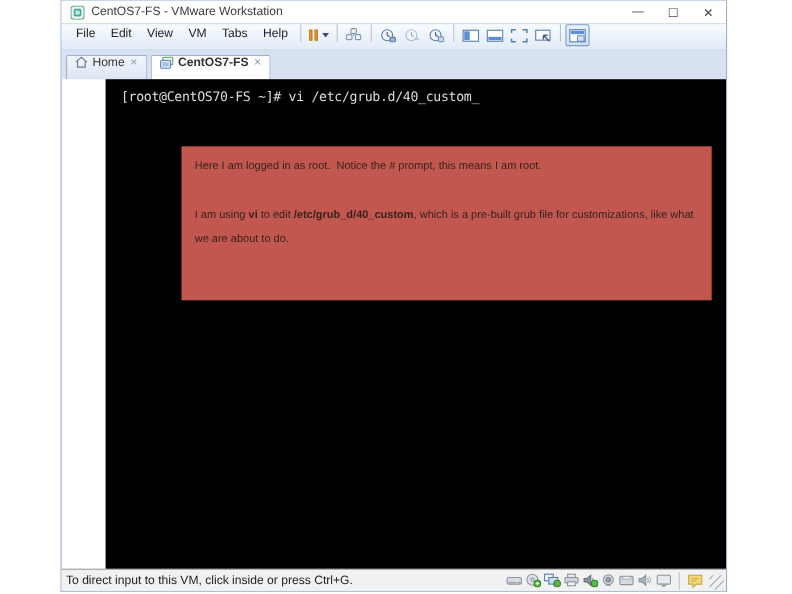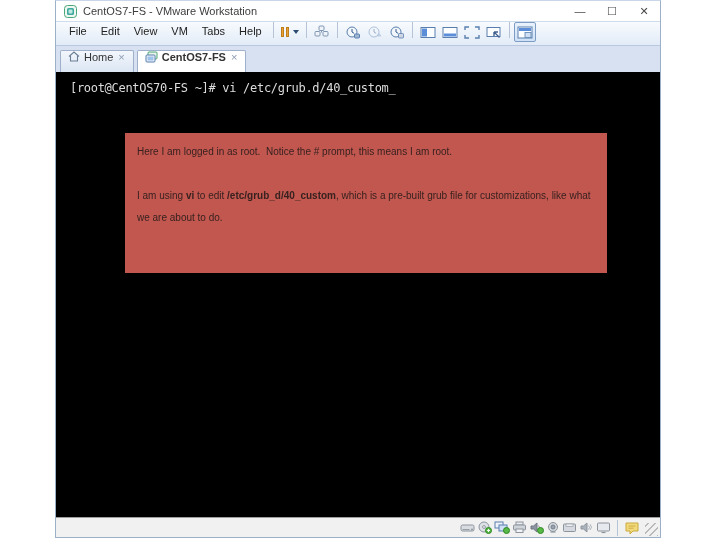--- a/index.html
+++ b/index.html
@@ -44,21 +44,21 @@
   .tab-bar { height:26px; flex:none; background:#d7e1f1; display:flex; align-items:flex-end;
              padding:0 0 0 4px; }
   .tab { display:flex; align-items:flex-start; height:22px; padding:0 7px; margin-right:3px;
          font-size:11px; color:#333; border:1px solid #9fb0ca; border-bottom:none;
          border-radius:2px 2px 0 0; background:linear-gradient(#f3f7fc,#dbe5f3); cursor:default; }
   .tab.active { background:#fff; font-weight:bold; }
   .tab .tab-label { margin:0 4px; }
   .tab-close { color:#8d9cb2; font-size:11px; font-weight:normal; padding:0 1px; }
 
   
-  .console { flex:1; background:#000; position:relative; overflow:hidden; }
+  .console { flex:1; background:#000; position:relative; overflow:hidden;margin-left:40px; }
   .prompt-line {
     position:absolute; left:14px; top:9px; font-family:"DejaVu Sans Mono", monospace;
     font-size:12px; letter-spacing:-0.3px; color:#dcdcdc; white-space:pre;
   }
   .note-box {
     position:absolute; left:69px; top:61px; width:482px; min-height:140px;
     background:#c1574f; color:#38211f; padding:8px 12px 12px 12px;
     font-size:10px; line-height:22px;
   }
   .note-box p { margin:0; white-space:pre-wrap; }
@@ -207,20 +207,21 @@
   <div class="console">
     <div class="prompt-line">[root@CentOS70-FS ~]# vi /etc/grub.d/40_custom_</div>
 
     <div class="note-box">
       <p>Here I am logged in as root.  Notice the # prompt, this means I am root.</p>
       <p><span>I am using </span><b>vi</b><span> to edit </span><b>/etc/grub_d/40_custom</b><span>, which is a pre-built grub file for customizations, like what we are about to do.</span></p>
     </div>
   </div>
 
   <div class="status-bar">
+    <span>To direct input to this VM, click inside or press Ctrl+G.</span>
 
     <div class="status-icons">
       <svg width="15" height="13" viewBox="0 0 15 13">
         <rect x="1" y="4" width="13" height="6" rx="1.5" fill="#d9dde2" stroke="#8d949d"></rect>
         <path d="M2.5 8.5h7" stroke="#9aa0a8"></path>
         <circle cx="12" cy="8.5" r="0.9" fill="#8d949d"></circle>
       </svg>
       <svg width="15" height="13" viewBox="0 0 15 13">
         <circle cx="7" cy="6" r="5" fill="#dde1e6" stroke="#8d949d"></circle>
         <circle cx="7" cy="6" r="1.4" fill="#fff" stroke="#8d949d"></circle>

